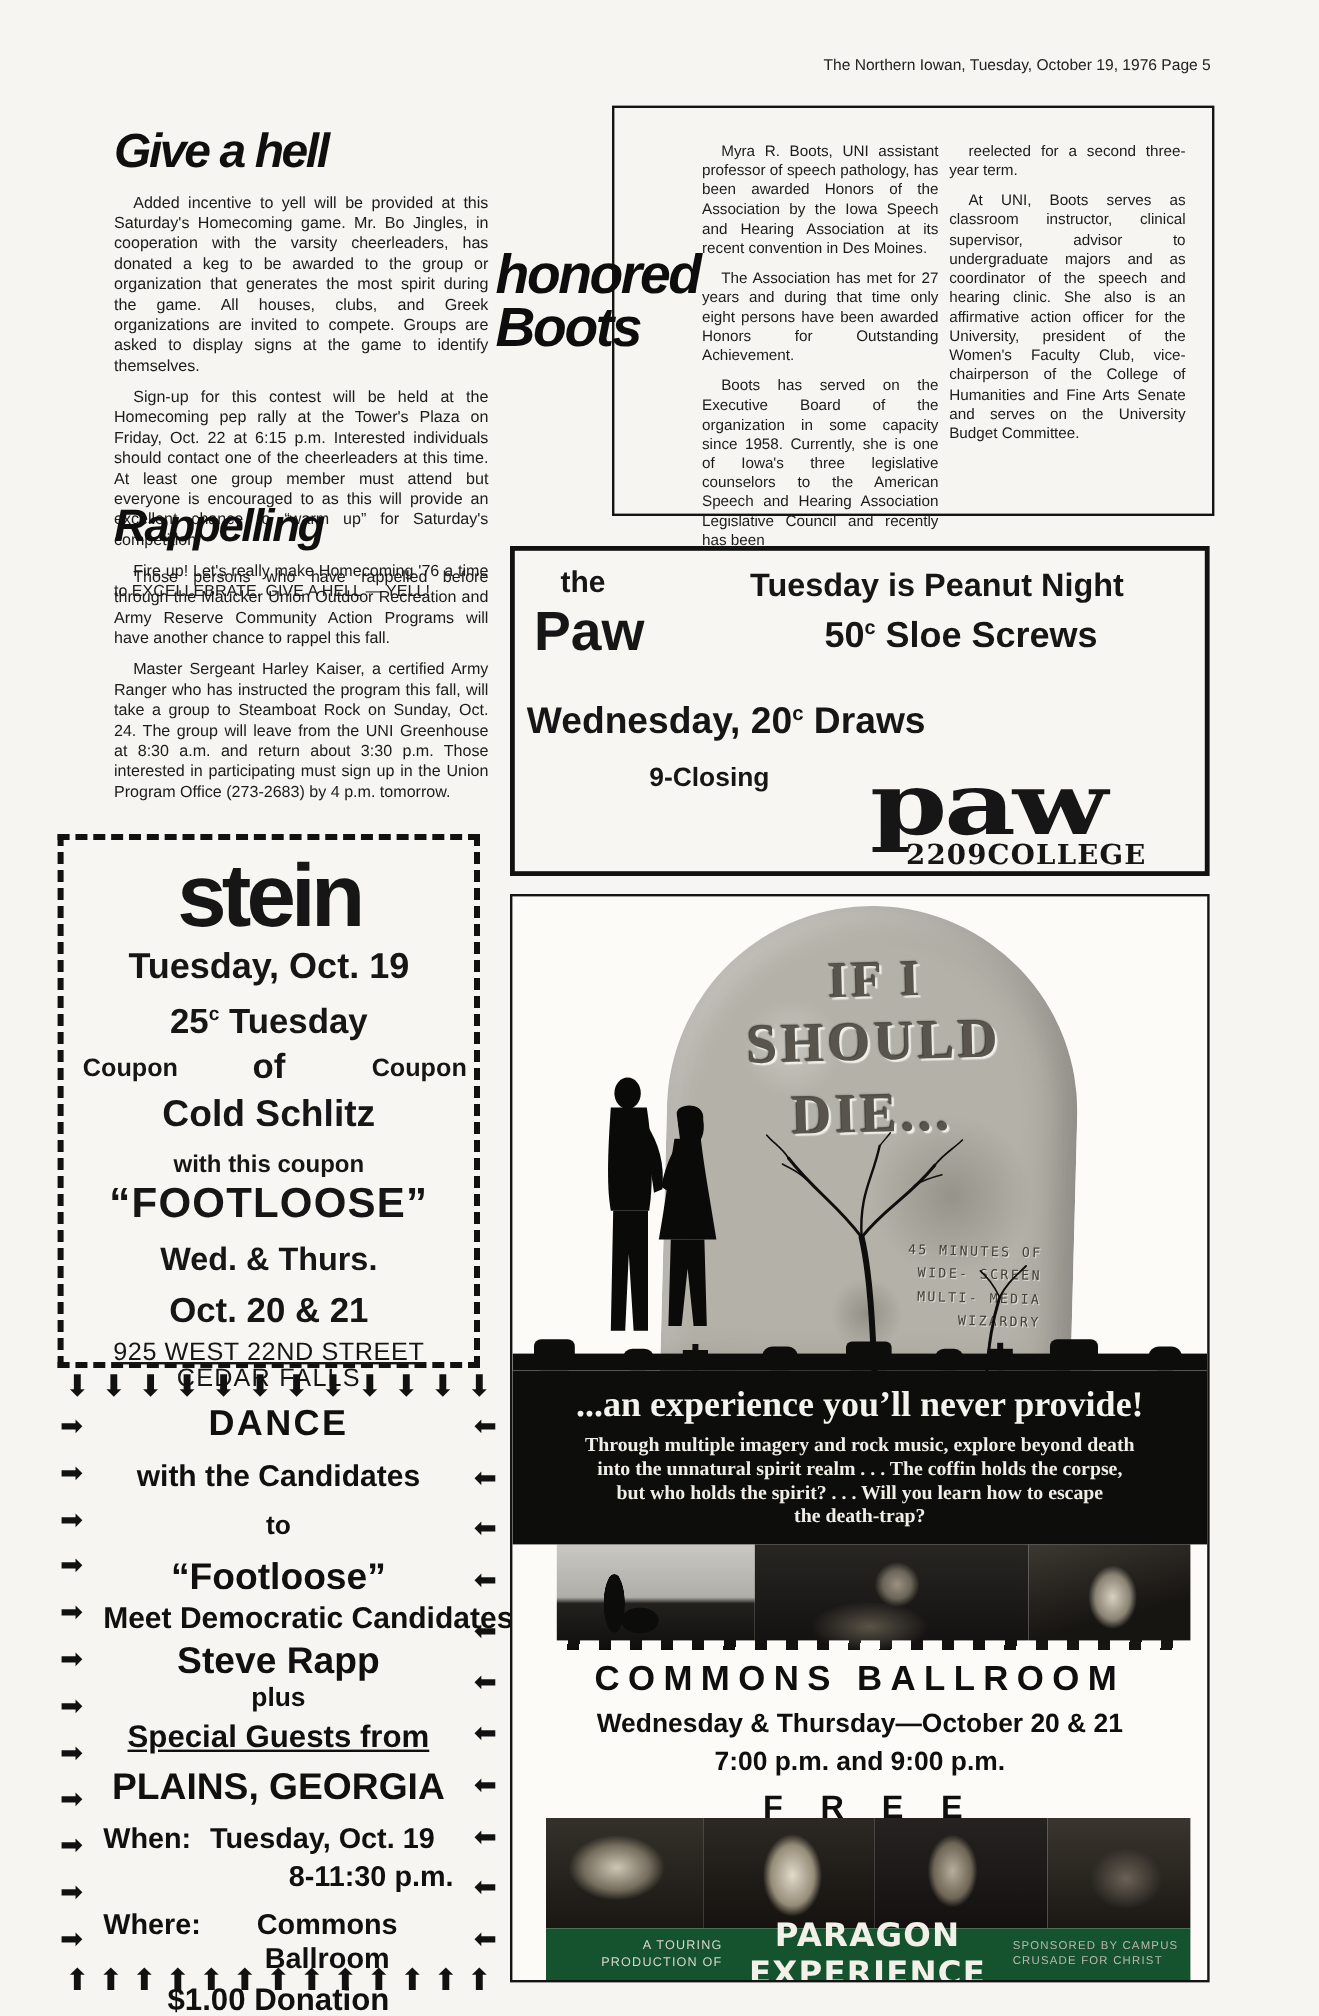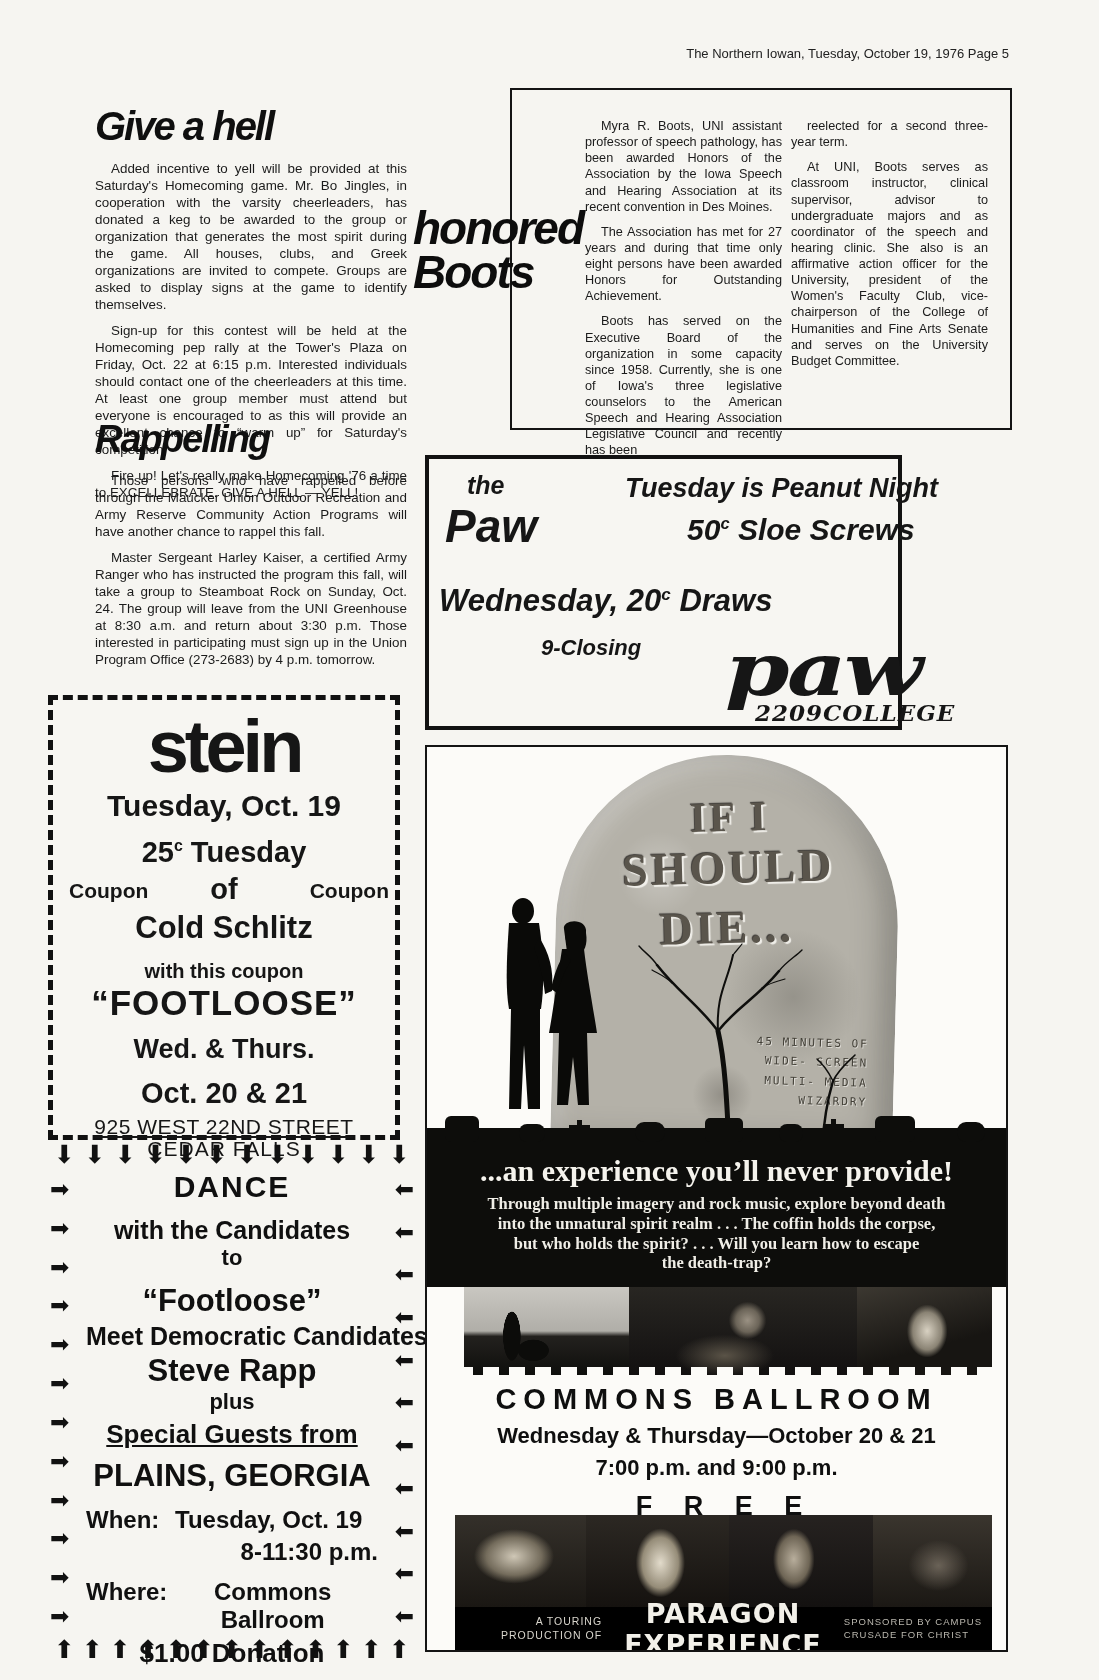--- a/index.html
+++ b/index.html
@@ -37,22 +37,22 @@
     line-height:0.95; color:#0d0d0d;
   }
   .boots-title span { display:block; }
   .boots-col { position:absolute; top:118px; width:197px; }
   .boots-col p { font-size:12.7px; }
   .boots-col1 { left:585px; }
   .boots-col2 { left:791px; }
 
   
   .paw-ad {
-    position:absolute; left:425px; top:455px; width:477px; height:275px;
-    border:4px solid #121212; box-sizing:border-box; background:#f7f6f2;font-style:italic;
+    position:absolute; left:425px; top:455px; width:583px; height:275px;
+    border:4px solid #121212; box-sizing:border-box; background:#f7f6f2;
   }
   .paw-ad div { position:absolute; font-weight:bold; white-space:nowrap; }
   .paw-the    { left:38px;  top:12px;  font-size:25px; }
   .paw-name   { left:16px;  top:40px;  font-size:46px; }
   .paw-peanut { left:196px; top:14px;  font-size:27px; }
   .paw-sloe   { left:258px; top:54px;  font-size:30px; }
   .paw-draws  { left:10px;  top:124px; font-size:31px; }
   .paw-hours  { left:112px; top:176px; font-size:22px; }
   .sup { font-size:0.55em; vertical-align:super; }
   .paw-logo {
@@ -93,21 +93,21 @@
   .arrow-row, .arrow-col { color:#111; font-family:"DejaVu Sans", sans-serif; }
   .arrow-row { position:absolute; left:6px; right:6px; display:flex; justify-content:space-between; font-size:25px; line-height:1; }
   .arrows-top { top:0; }
   .arrows-bottom { bottom:0; }
   .arrow-col { position:absolute; top:36px; bottom:34px; display:flex; flex-direction:column; justify-content:space-between; font-size:23px; line-height:1; }
   .arrows-left { left:2px; }
   .arrows-right { right:2px; }
   .dance-content { position:absolute; left:38px; right:38px; top:28px; text-align:center; font-weight:bold; color:#101010; }
   .dance-title  { font-size:30px; letter-spacing:2px; }
   .dance-with   { font-size:25px; margin-top:12px; }
-  .dance-to     { font-size:22px; }
+  .dance-to     { font-size:22px; margin-top:13px; }
   .dance-band   { font-size:31px; margin-top:12px; }
   .dance-meet   { font-size:25px; margin-top:3px; white-space:nowrap; }
   .dance-name   { font-size:31px; margin-top:2px; }
   .dance-plus   { font-size:22px; margin-top:0px; }
   .dance-guests { font-size:26px; margin-top:4px;text-decoration:underline; }
   .dance-plains { font-size:31px; margin-top:8px; }
   .dance-row { display:flex; margin-top:12px; font-size:24px; }
   .dance-row .lbl { text-align:left; }
   .dance-row .val { flex:1; text-align:center; }
   .dance-time { text-align:right; font-size:24px; margin-top:4px; }
@@ -218,21 +218,21 @@
       linear-gradient(180deg, #262220 0%, #131110 100%);
   }
   .seg-stone2 {
     flex:1;
     background:
       radial-gradient(ellipse 40px 34px at 55% 55%, #6a6257 0%, rgba(25,22,19,0) 75%),
       linear-gradient(180deg, #3a352e 0%, #1b1814 100%);
   }
   .movie-bar {
     position:absolute; left:28px; right:14px; top:860px; height:44px;
-    background:#000000; z-index:2; display:flex; align-items:center; color:#d8d5cc;
+    background:#14532d; z-index:2; display:flex; align-items:center; color:#d8d5cc;
   }
   .bar-left { margin-left:46px; text-align:right; font-size:10.5px; letter-spacing:1px; line-height:1.3; }
   .bar-name {
     flex:1; text-align:center; font-weight:bold; font-size:27px; color:#f2f0e9;
     letter-spacing:1px; font-family:"DejaVu Sans", sans-serif;
   }
   .bar-right { margin-right:10px; text-align:left; font-size:9.5px; letter-spacing:1px; line-height:1.35; color:#bab7ae; }
 </style>
 </head>
 <body>

